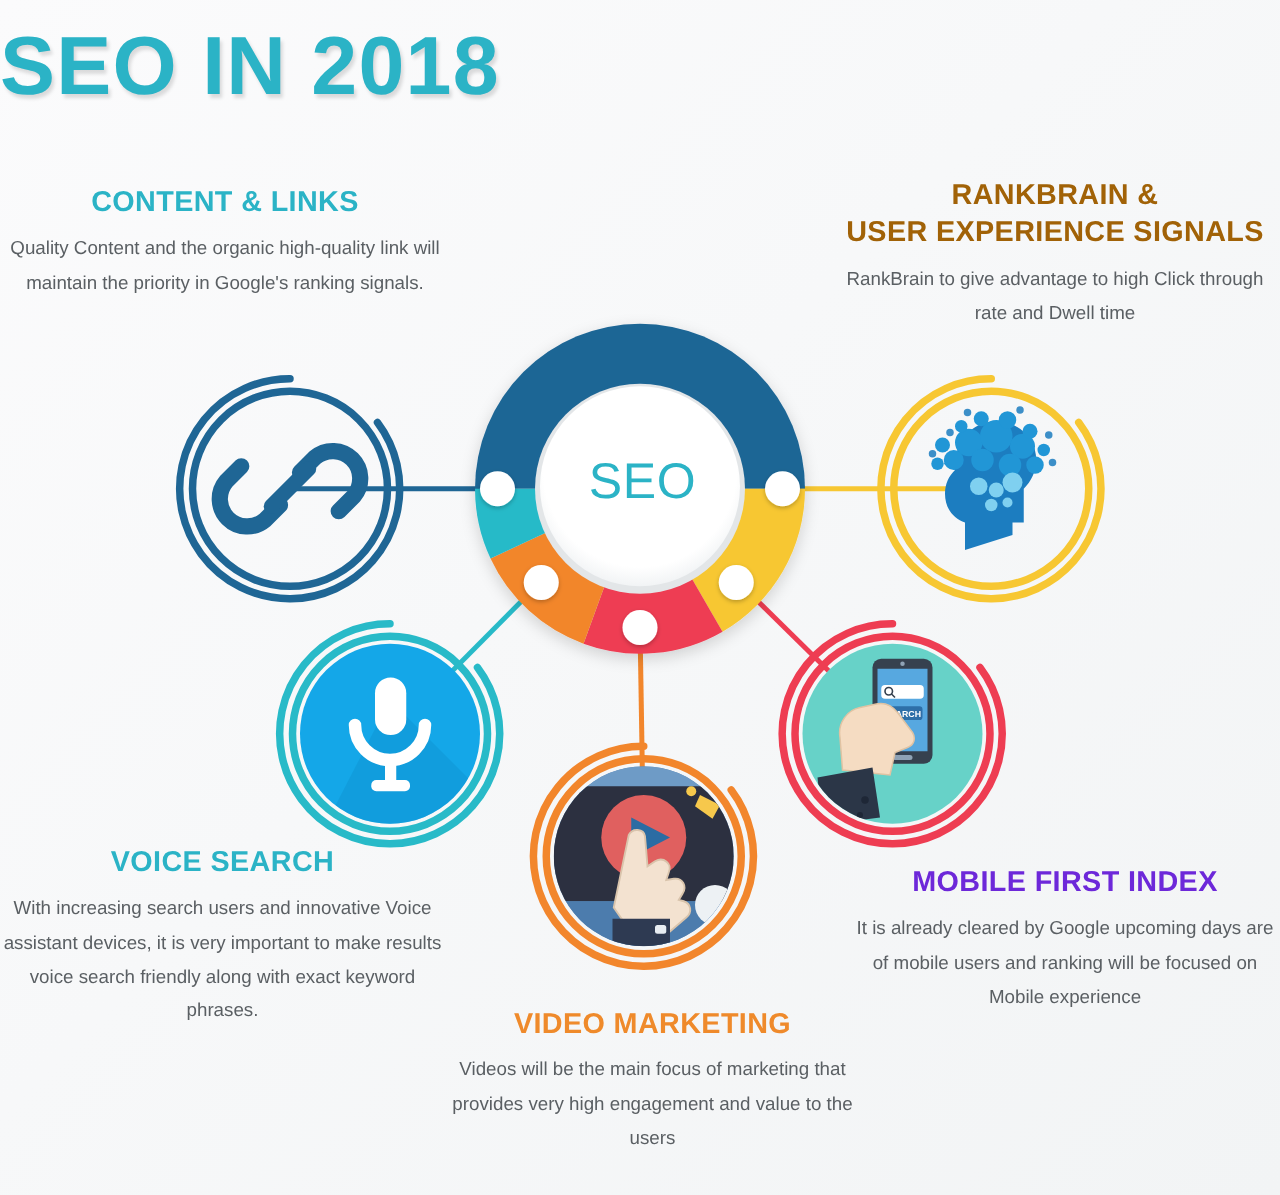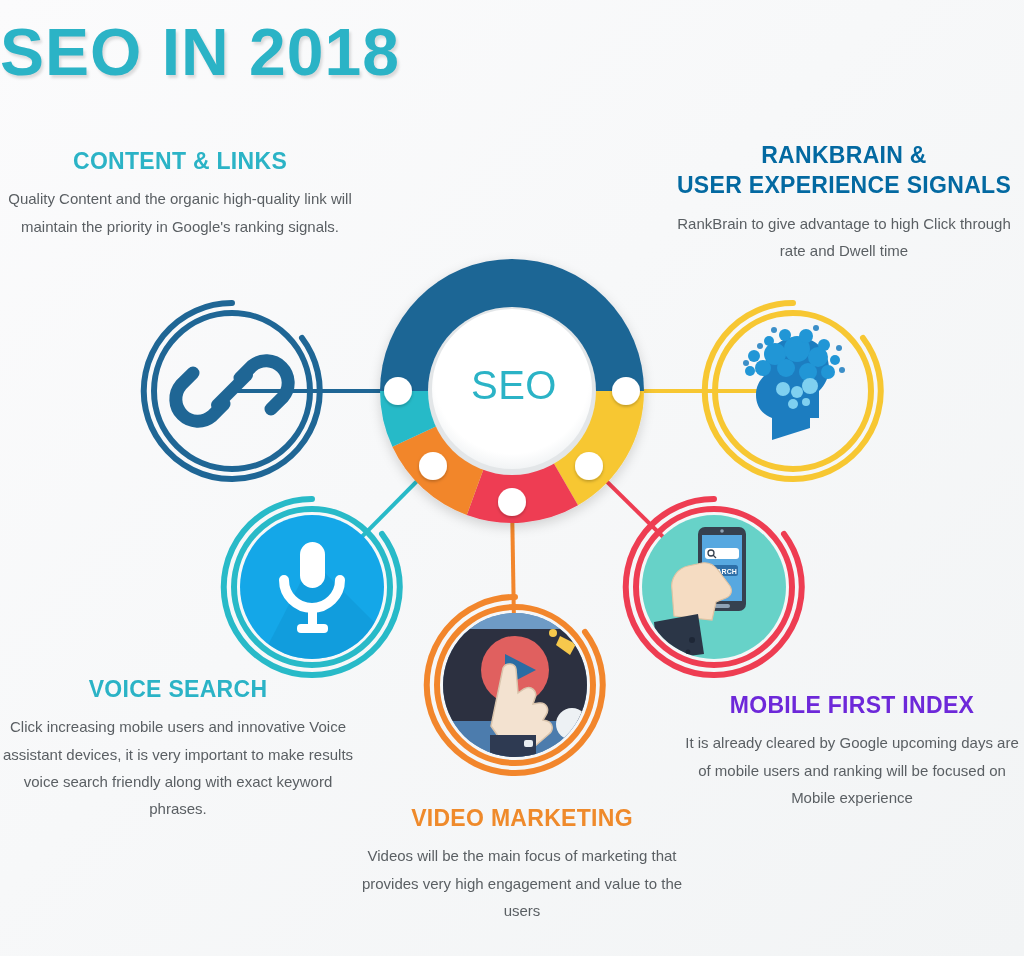--- a/index.html
+++ b/index.html
@@ -22,21 +22,21 @@
   
   .block{position:absolute;}
   .hdr{
     font-size:23px;font-weight:bold;letter-spacing:.3px;line-height:1.32;
     text-align:center;margin:0 0 9px 0;
   }
   .body-txt{
     font-size:15px;line-height:1.82;color:#5a5f63;text-align:center;margin:0;
   }
   .c-teal{color:#2BB3C6;}
-  .c-gold{color:#0369a1;}
+  .c-gold{color:#a16207;}
   .c-orange{color:#EF8A2B;}
   .c-red{color:#6d28d9;}
 
   #blk-content{left:0px;top:146px;width:360px;}
   #blk-rankbrain{left:664px;top:140px;width:360px;}
   #blk-voice{left:0px;top:674px;width:356px;}
   #blk-video{left:352px;top:803px;width:340px;}
   #blk-mobile{left:680px;top:690px;width:344px;}
 
   
@@ -242,21 +242,21 @@
   <div class="block" id="blk-rankbrain">
     <div class="hdr c-gold">
       <span>RANKBRAIN &amp;</span><br>
       <span>USER EXPERIENCE SIGNALS</span>
     </div>
     <p class="body-txt">RankBrain to give advantage to high Click through rate and Dwell time</p>
   </div>
 
   <div class="block" id="blk-voice">
     <div class="hdr c-teal">VOICE SEARCH</div>
-    <p class="body-txt">Click increasing mobile users and innovative Voice assistant devices, it is very important to make results voice search friendly along with exact keyword phrases.</p>
+    <p class="body-txt">With increasing search users and innovative Voice assistant devices, it is very important to make results voice search friendly along with exact keyword phrases.</p>
   </div>
 
   <div class="block" id="blk-video">
     <div class="hdr c-orange">VIDEO MARKETING</div>
     <p class="body-txt">Videos will be the main focus of marketing that provides very high engagement and value to the users</p>
   </div>
 
   <div class="block" id="blk-mobile">
     <div class="hdr c-red">MOBILE FIRST INDEX</div>
     <p class="body-txt">It is already cleared by Google upcoming days are of mobile users and ranking will be focused on Mobile experience</p>

